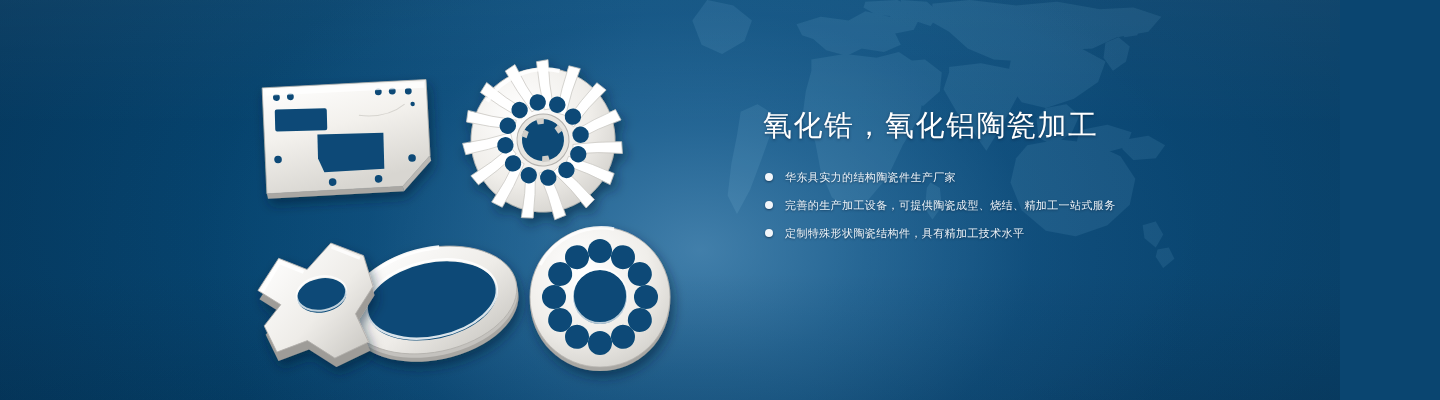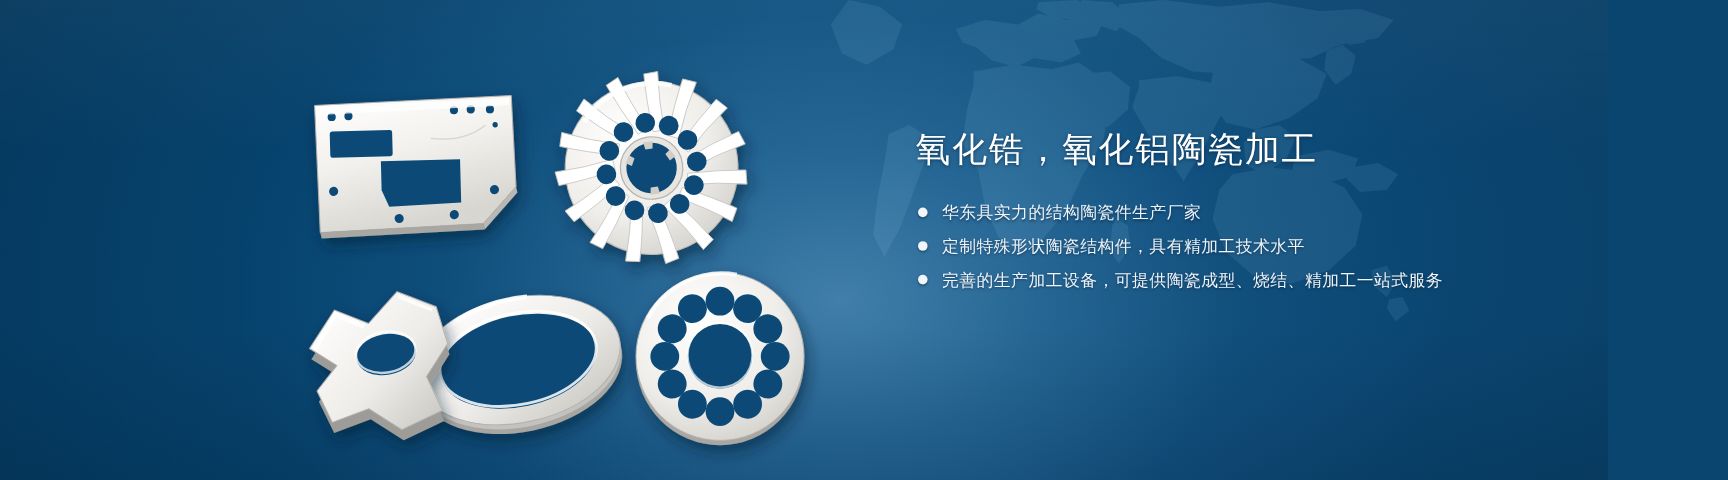--- a/index.html
+++ b/index.html
@@ -105,21 +105,21 @@
   .dot {
     width: 8px;
     height: 8px;
     border-radius: 50%;
     background: #f2f6fa;
     flex: 0 0 8px;
     margin-right: 12px;
     box-shadow: 0 1px 2px rgba(0,15,35,0.5);
   }
   .btext {
-    font-size: 14px;
+    font-size: 11px;
     line-height: 22px;
     color: #eef4f9;
     letter-spacing: 0.4px;
     text-shadow: 0 1px 2px rgba(0,20,44,0.5);
   }
 </style>
 </head>
 <body>
 
 <div id="banner">
@@ -427,22 +427,22 @@
   <div class="copy">
     <h1 class="headline">氧化锆，氧化铝陶瓷加工</h1>
 
     <ul class="bullets">
       <li>
         <span class="dot"></span>
         <span class="btext">华东具实力的结构陶瓷件生产厂家</span>
       </li>
       <li>
         <span class="dot"></span>
-        <span class="btext">定制特殊形状陶瓷结构件，具有精加工技术水平</span>
+        <span class="btext">完善的生产加工设备，可提供陶瓷成型、烧结、精加工一站式服务</span>
       </li>
       <li>
         <span class="dot"></span>
-        <span class="btext">完善的生产加工设备，可提供陶瓷成型、烧结、精加工一站式服务</span>
+        <span class="btext">定制特殊形状陶瓷结构件，具有精加工技术水平</span>
       </li>
     </ul>
   </div>
 
 </div>
 
 </body></html>

